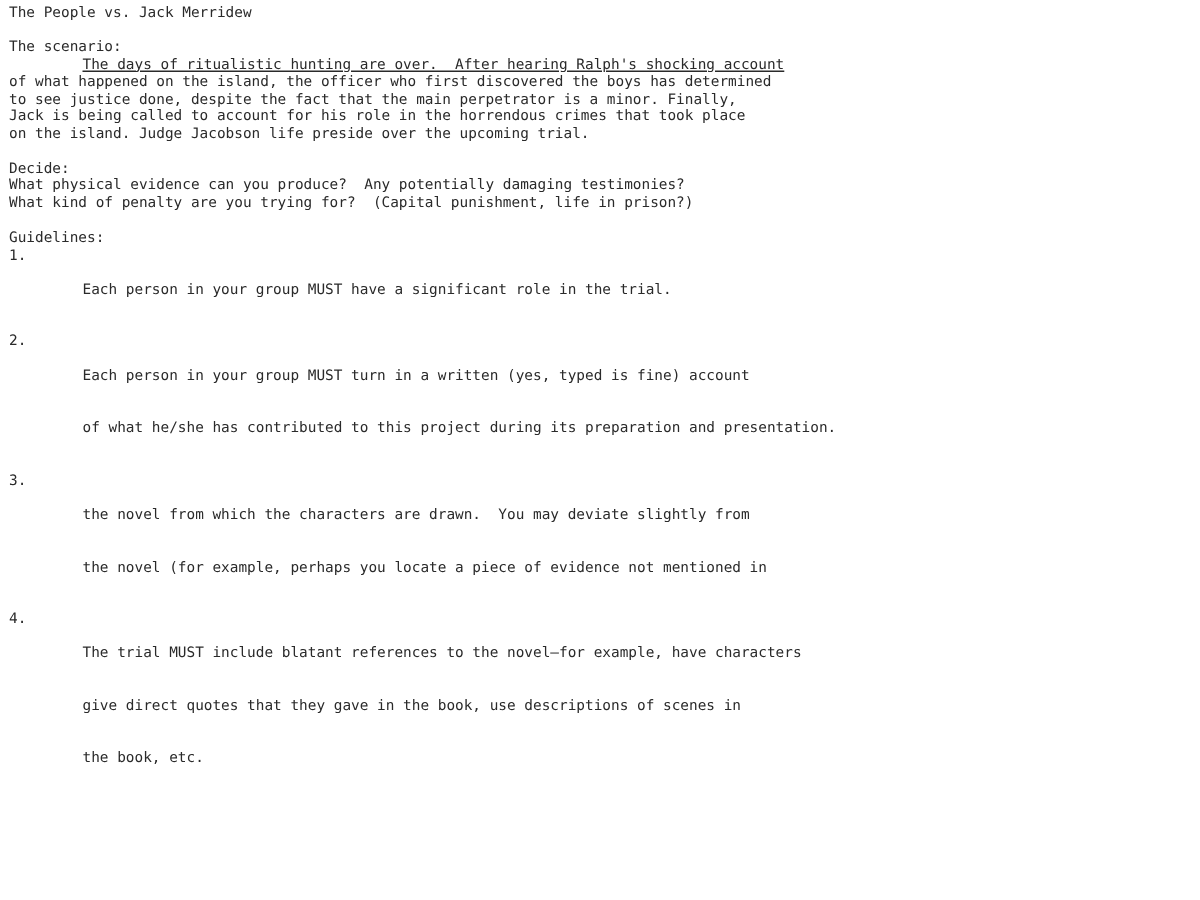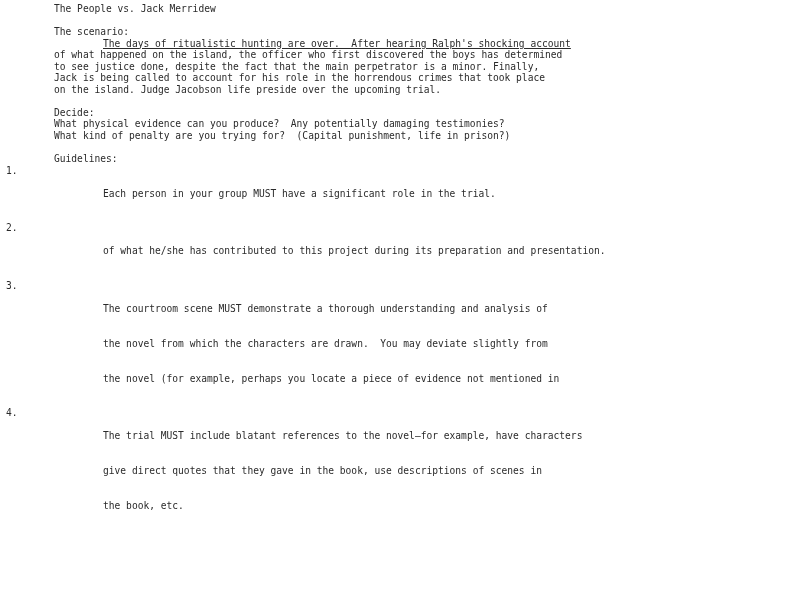--- a/index.html
+++ b/index.html
@@ -2,21 +2,21 @@
 <html><head>
 <meta charset="utf-8">
 <style>
   html, body { margin: 0; padding: 0; background: #ffffff; }
   body {
     width: 800px; height: 600px; overflow: hidden; position: relative;
     font-family: "DejaVu Sans Mono", "Liberation Mono", monospace;
     font-size: 9.6px; line-height: 11.55px; color: #2a2a2a;
   }
   .doc { position: absolute; left: 6px; top: 3px; width: 790px; }
-  .line { white-space: pre; height: 11.55px; margin-left: 48px; }
+  .line { white-space: pre; height: 11.55px; }
   .blank { height: 11.55px; }
   .indent-first { padding-left: 49px; text-decoration: underline; }
   .item { display: flex; }
   .item .num { width: 49px; flex: none; white-space: pre; }
   .item .body { white-space: pre; }
 </style>
 </head>
 <body>
 
 <div class="doc">
@@ -45,27 +45,27 @@
 
     <div class="item">
       <span class="num">1.</span>
       <div class="body">
         <div class="line">Each person in your group MUST have a significant role in the trial.</div>
       </div>
     </div>
     <div class="item">
       <span class="num">2.</span>
       <div class="body">
+        <div class="line">Each person in your group MUST turn in a written (yes, typed is fine) account</div>
         <div class="line">of what he/she has contributed to this project during its preparation and presentation.</div>
       </div>
     </div>
     <div class="item">
       <span class="num">3.</span>
       <div class="body">
-        <div class="line">The courtroom scene MUST demonstrate a thorough understanding and analysis of</div>
         <div class="line">the novel from which the characters are drawn.  You may deviate slightly from</div>
         <div class="line">the novel (for example, perhaps you locate a piece of evidence not mentioned in</div>
       </div>
     </div>
     <div class="item">
       <span class="num">4.</span>
       <div class="body">
         <div class="line">The trial MUST include blatant references to the novel—for example, have characters</div>
         <div class="line">give direct quotes that they gave in the book, use descriptions of scenes in</div>
         <div class="line">the book, etc.</div>

